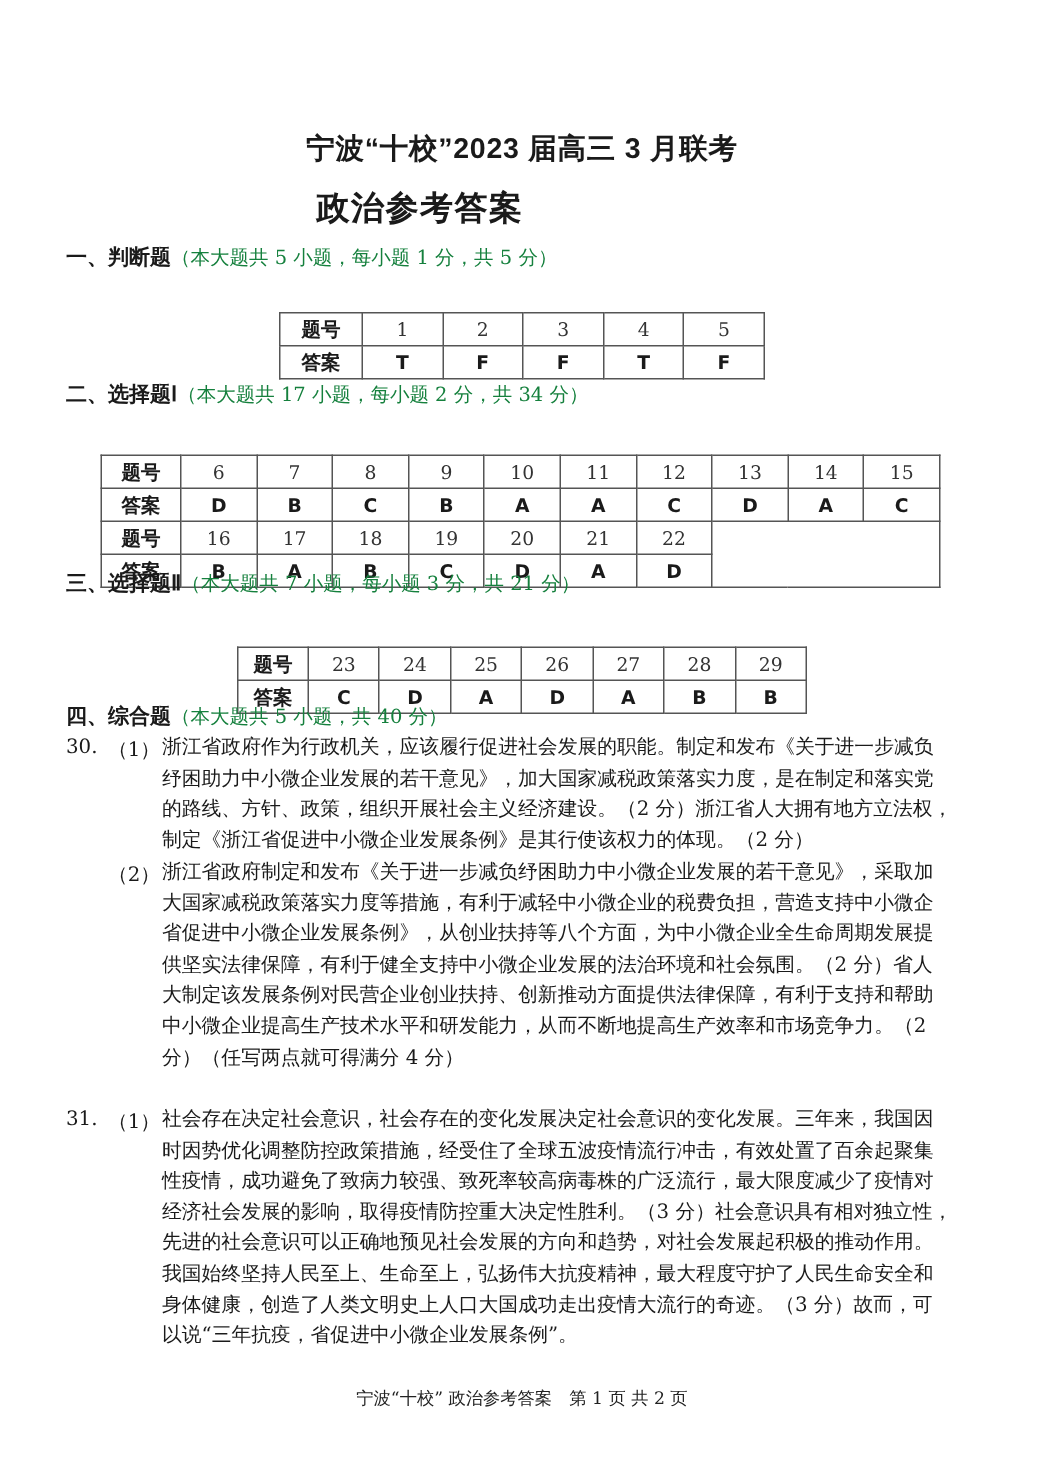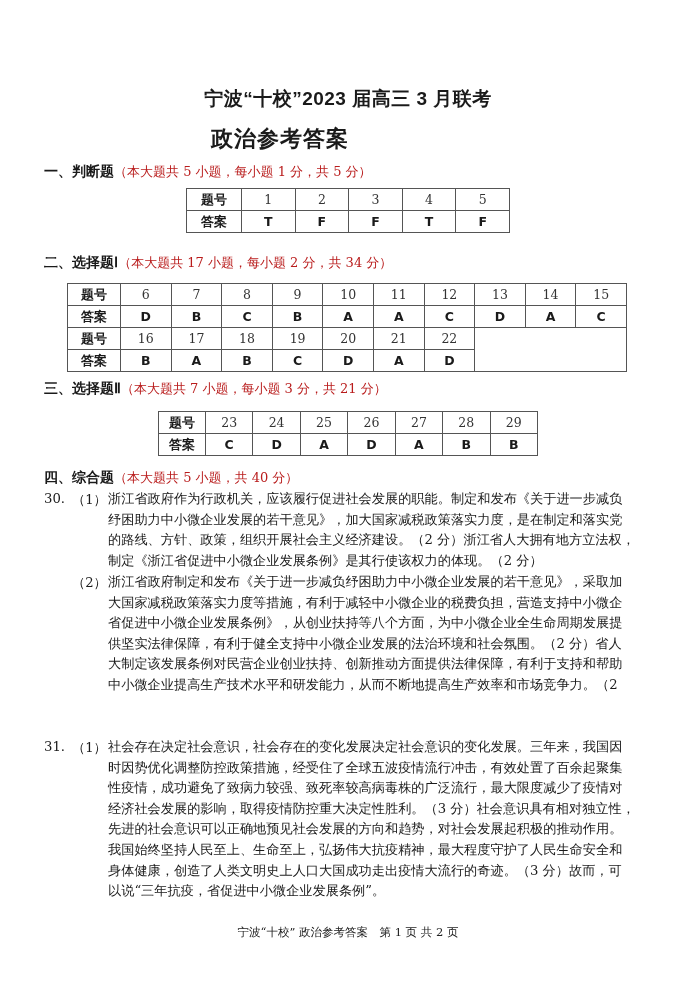--- a/index.html
+++ b/index.html
@@ -4,22 +4,22 @@
 <style>
   html, body { margin:0; padding:0; background:#ffffff; }
   body { width:696px; height:983px; position:relative; overflow:hidden;
          font-family:"DejaVu Serif","Liberation Serif",serif; color:#1a1a1a; }
   .title1 { position:absolute; top:86px; left:0; width:696px; text-align:center;
             font-family:Liberation Sans, sans-serif; font-weight:bold; font-size:19px; letter-spacing:0.5px; }
   .title2 { position:absolute; top:124px; left:0; width:560px; text-align:center;
             font-family:"DejaVu Sans","Liberation Sans",sans-serif; font-weight:bold; font-size:22px; letter-spacing:1px; }
   .sec { position:absolute; left:44px; font-size:13px; white-space:nowrap; }
   .sec .h { font-family:Liberation Sans, sans-serif; font-weight:bold; font-size:14px; }
-  .sec .note { font-size:13px; color:#b91c1c; }
-  table.ans { position:absolute; border-collapse:collapse; font-size:12.5px; }
+  .sec .note { font-size:13px; color:#15803d; }
+  table.ans { position:absolute; border-collapse:collapse; font-size:12.5px;margin-top:20px; }
   table.ans td { border:1.3px solid #555; text-align:center; height:21px; padding:0; }
   table.ans td.lbl { font-family:"DejaVu Sans","Liberation Sans",sans-serif; font-weight:bold; font-size:13px; }
   table.ans td.num { font-family:"DejaVu Serif","Liberation Serif",serif; color:#333; }
   table.ans td.a { font-family:"DejaVu Sans","Liberation Sans",sans-serif; font-weight:bold; }
   table.ans td.blank { border-left:1.3px solid #555; }
   .para { position:absolute; font-size:13.2px; line-height:20.6px; }
   .qnum { position:absolute; font-size:13.2px; }
   .footer { position:absolute; top:925px; left:0; width:696px; text-align:center; font-size:11.5px; color:#222; }
 </style>
 </head>
@@ -148,20 +148,21 @@
   <div>制定《浙江省促进中小微企业发展条例》是其行使该权力的体现。（2 分）</div>
 </div>
 <div class="qnum" style="top:574px; left:72px;">（2）</div>
 <div class="para" style="top:572px; left:108px; width:560px;">
   <div>浙江省政府制定和发布《关于进一步减负纾困助力中小微企业发展的若干意见》，采取加</div>
   <div>大国家减税政策落实力度等措施，有利于减轻中小微企业的税费负担，营造支持中小微企</div>
   <div>省促进中小微企业发展条例》，从创业扶持等八个方面，为中小微企业全生命周期发展提</div>
   <div>供坚实法律保障，有利于健全支持中小微企业发展的法治环境和社会氛围。（2 分）省人</div>
   <div>大制定该发展条例对民营企业创业扶持、创新推动方面提供法律保障，有利于支持和帮助</div>
   <div>中小微企业提高生产技术水平和研发能力，从而不断地提高生产效率和市场竞争力。（2</div>
+  <div>分）（任写两点就可得满分 4 分）</div>
 </div>
 
 <div class="qnum" style="top:739px; left:44px;">31.</div>
 <div class="qnum" style="top:739px; left:72px;">（1）</div>
 <div class="para" style="top:737px; left:108px; width:560px;">
   <div>社会存在决定社会意识，社会存在的变化发展决定社会意识的变化发展。三年来，我国因</div>
   <div>时因势优化调整防控政策措施，经受住了全球五波疫情流行冲击，有效处置了百余起聚集</div>
   <div>性疫情，成功避免了致病力较强、致死率较高病毒株的广泛流行，最大限度减少了疫情对</div>
   <div>经济社会发展的影响，取得疫情防控重大决定性胜利。（3 分）社会意识具有相对独立性，</div>
   <div>先进的社会意识可以正确地预见社会发展的方向和趋势，对社会发展起积极的推动作用。</div>

